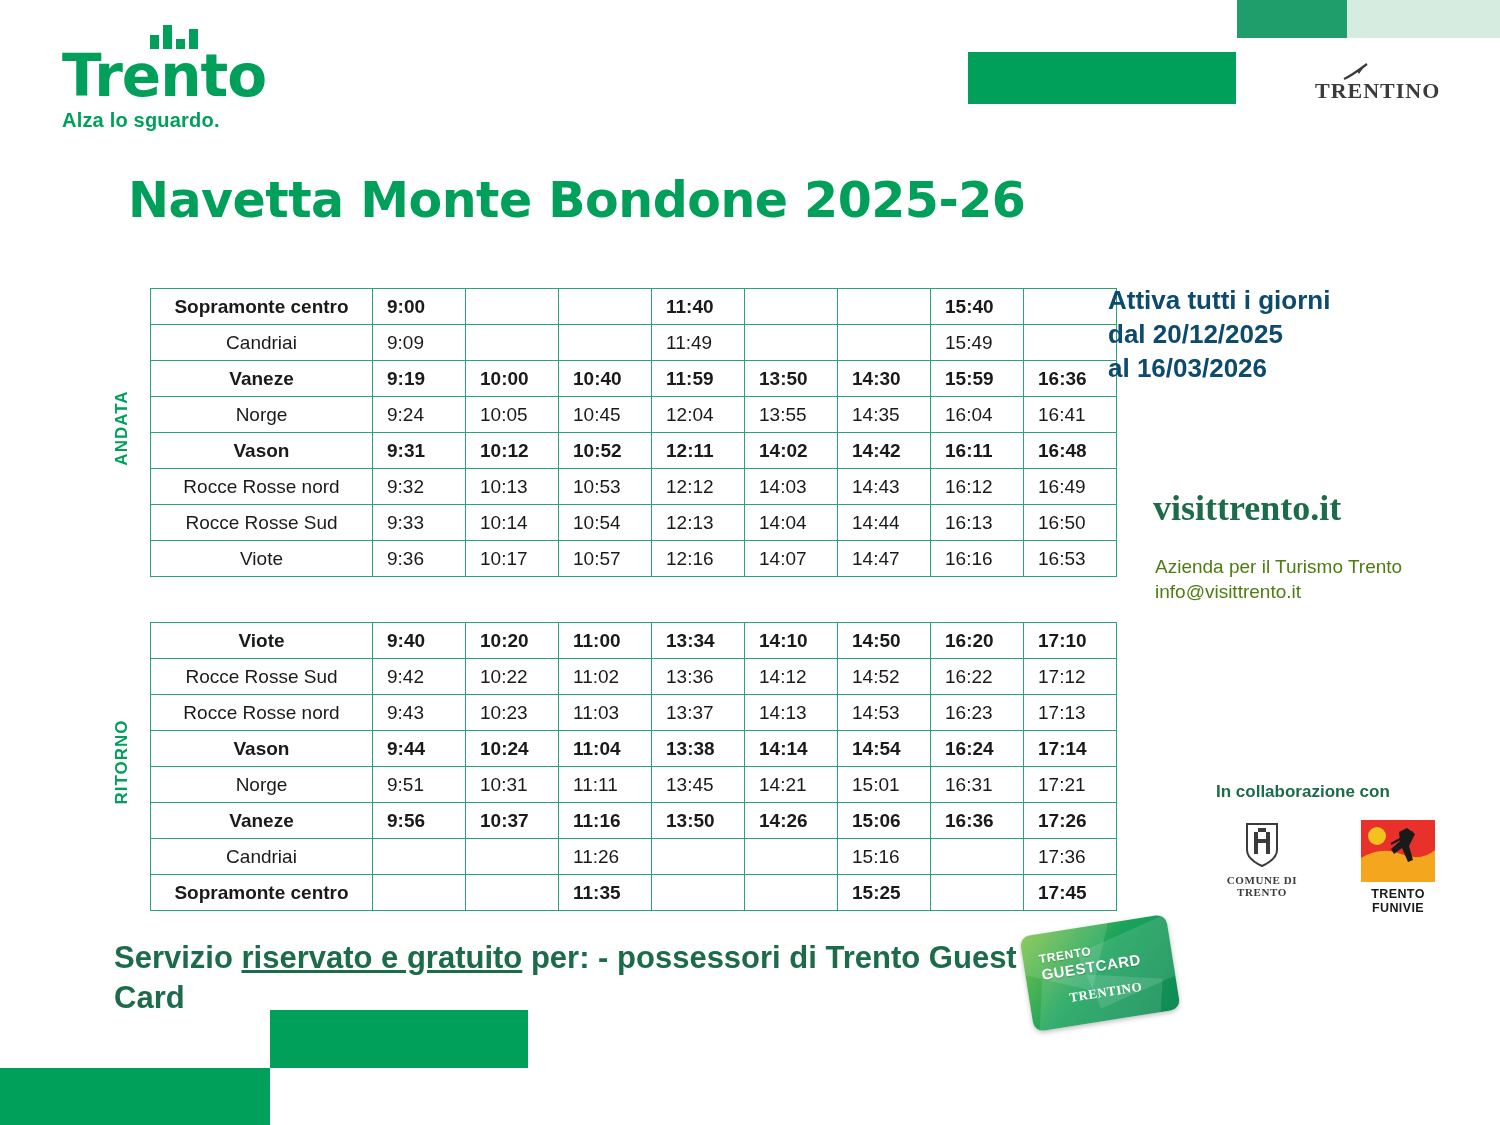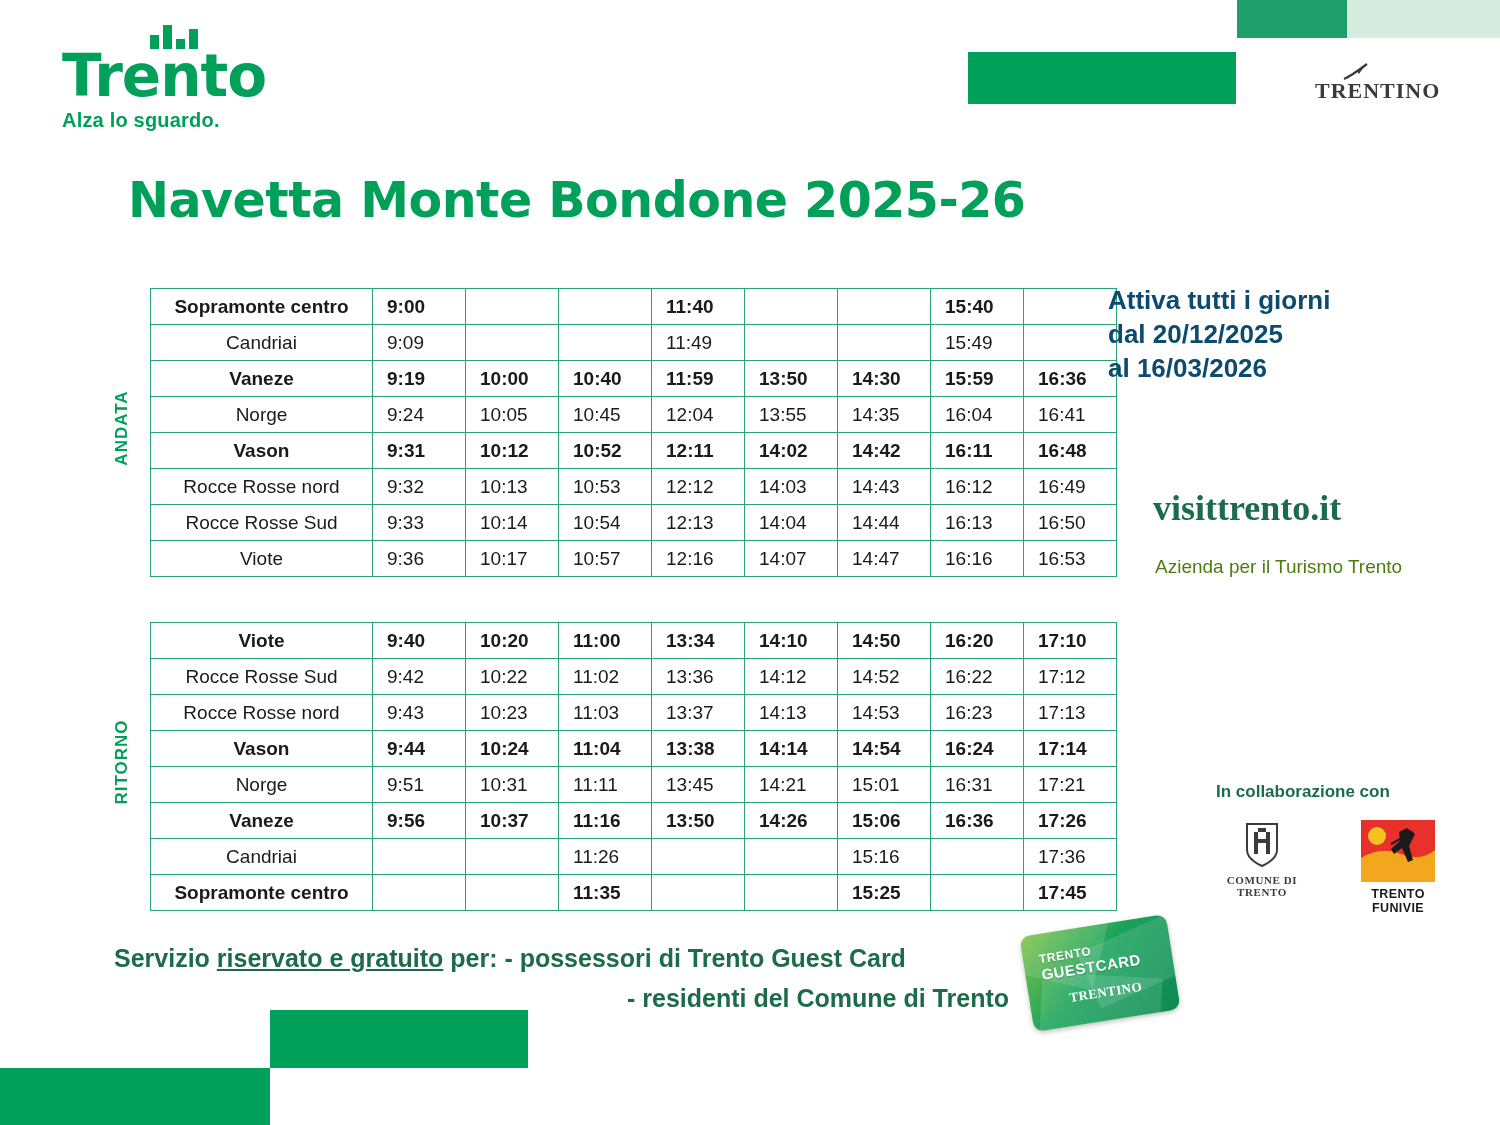--- a/index.html
+++ b/index.html
@@ -233,21 +233,21 @@
   }
 
   
   .note {
     position: absolute;
     left: 114px;
     top: 938px;
     width: 920px;
     font-family: "Liberation Sans", sans-serif;
     font-weight: bold;
-    font-size: 25px;
+    font-size: 31px;
     line-height: 40px;
     color: #1c6b4a;
   }
   .note u { text-decoration: underline; }
   .note .line2 { display: block; text-align: right; width: 895px; }
 
   
   .guestcard {
     position: absolute;
     left: 1026px;
@@ -519,20 +519,21 @@
 <div class="info-head">
   <div>Attiva tutti i giorni</div>
   <div>dal 20/12/2025</div>
   <div>al 16/03/2026</div>
 </div>
 
 <div class="site-link">visittrento.it</div>
 
 <div class="contact">
   <div>Azienda per il Turismo Trento</div>
+  <div>info@visittrento.it</div>
 </div>
 
 <div class="collab-title">In collaborazione con</div>
 
 <div class="crest">
   <div class="crest-shield">
     <svg width="34" height="46" viewBox="0 0 34 46">
       <path d="M2 2 H32 V28 C32 38 17 44 17 44 C17 44 2 38 2 28 Z" fill="#ffffff" stroke="#3b3b3b" stroke-width="2"></path>
       <path d="M9 10 h4 v22 h-4 z" fill="#3b3b3b"></path>
       <path d="M21 10 h4 v22 h-4 z" fill="#3b3b3b"></path>
@@ -554,21 +555,20 @@
     </svg>
   </div>
   <div class="funivie-text">
     <span>TRENTO</span><br>
     <span>FUNIVIE</span>
   </div>
 </div>
 
 <div class="note">
   <span>Servizio </span><u>riservato e gratuito</u><span> per: - possessori di Trento Guest Card</span>
-  <span class="line2">- residenti del Comune di Trento</span>
 </div>
 
 <div class="guestcard">
   <div class="facet gc-t1"></div>
   <div class="facet gc-t2"></div>
   <div class="facet gc-t3"></div>
   <div class="gc-label">
     <span>TRENTO</span>
     <span class="big">GUESTCARD</span>
   </div>

